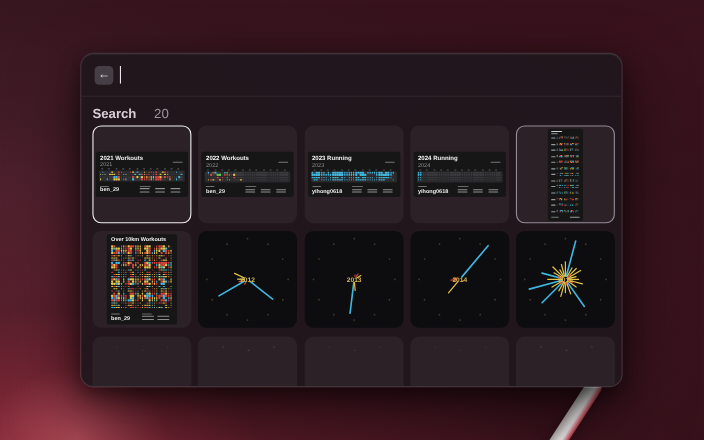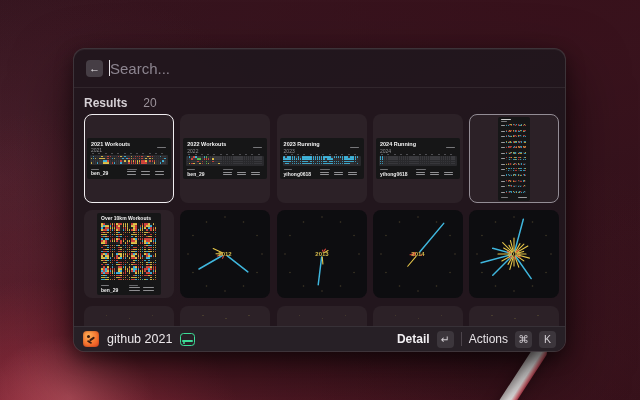--- a/index.html
+++ b/index.html
@@ -79,26 +79,25 @@
 
 <div class="ribbon"></div>
 
 <div class="window">
 
   <div class="search-bar">
     <div class="back-btn">
       <span>←</span>
     </div>
     <div class="caret"></div>
-    <input class="search-input" type="text" readonly="" placeholder="Search..." style="">
   </div>
   <div class="hdr-divider"></div>
 
   <div class="results-row">
-    <span class="results-label">Results</span>
+    <span class="results-label">Search</span>
     <span class="results-count">20</span>
   </div>
 
   <div class="grid" id="grid">
       <div class="card sel" style="left: 10px; top: 3px; height: 89px;">
         <div class="poster" style="width: 84px; height: 41px; margin: 22.5px auto 0px;">
           <div class="p-title" style="position: absolute; left: 4px; top: 3px;">2021 Workouts</div>
           <div class="p-sub" style="position: absolute; left: 4px; top: 9.5px;">2021</div>
           <span class="mini-bar" style="left: 70px; top: 9px; width: 9px; height: 1.2px; background: rgb(119, 119, 122);"></span>
           <span class="mini-bar" style="left: 5px; top: 15.5px; width: 2px; height: 0.8px; background: rgb(86, 86, 90);"></span>
@@ -2069,33 +2068,13 @@
         <span class="mini-bar" style="left: 45px; top: 12px; width: 1.4px; height: 1.4px; background: rgb(107, 95, 58); opacity: 0.5; position: absolute;"></span>
         <span class="mini-bar" style="left: 68px; top: 9px; width: 1.4px; height: 1.4px; background: rgb(107, 95, 58); opacity: 0.5; position: absolute;"></span>
       </div>
       <div class="card" style="left: 395.3px; top: 195px; height: 60px; position: absolute;">
         <span class="mini-bar" style="left: 22px; top: 9px; width: 1.4px; height: 1.4px; background: rgb(107, 95, 58); opacity: 0.5; position: absolute;"></span>
         <span class="mini-bar" style="left: 45px; top: 12px; width: 1.4px; height: 1.4px; background: rgb(107, 95, 58); opacity: 0.5; position: absolute;"></span>
         <span class="mini-bar" style="left: 68px; top: 9px; width: 1.4px; height: 1.4px; background: rgb(107, 95, 58); opacity: 0.5; position: absolute;"></span>
       </div>
     </div>
 
-  <div class="footer-bar">
-    <div class="app-icon">
-      <s style="left:4px;top:4px;width:3px;height:3px;border-radius:50%"></s>
-      <s style="left:6px;top:7px;width:6px;height:2px;transform:rotate(-35deg)"></s>
-      <s style="left:4px;top:10px;width:5px;height:2px;transform:rotate(30deg)"></s>
-    </div>
-    <span class="app-title">github 2021</span>
-    <span class="drive-icon">
-        <em></em>
-        <b></b>
-      </span>
-    <div class="footer-right">
-      <span class="f-label strong">Detail</span>
-      <span class="key-badge">↵</span>
-      <span class="v-div"></span>
-      <span class="f-label">Actions</span>
-      <span class="key-badge">⌘</span>
-      <span class="key-badge">K</span>
-    </div>
-  </div>
 </div>
 
 </body></html>

